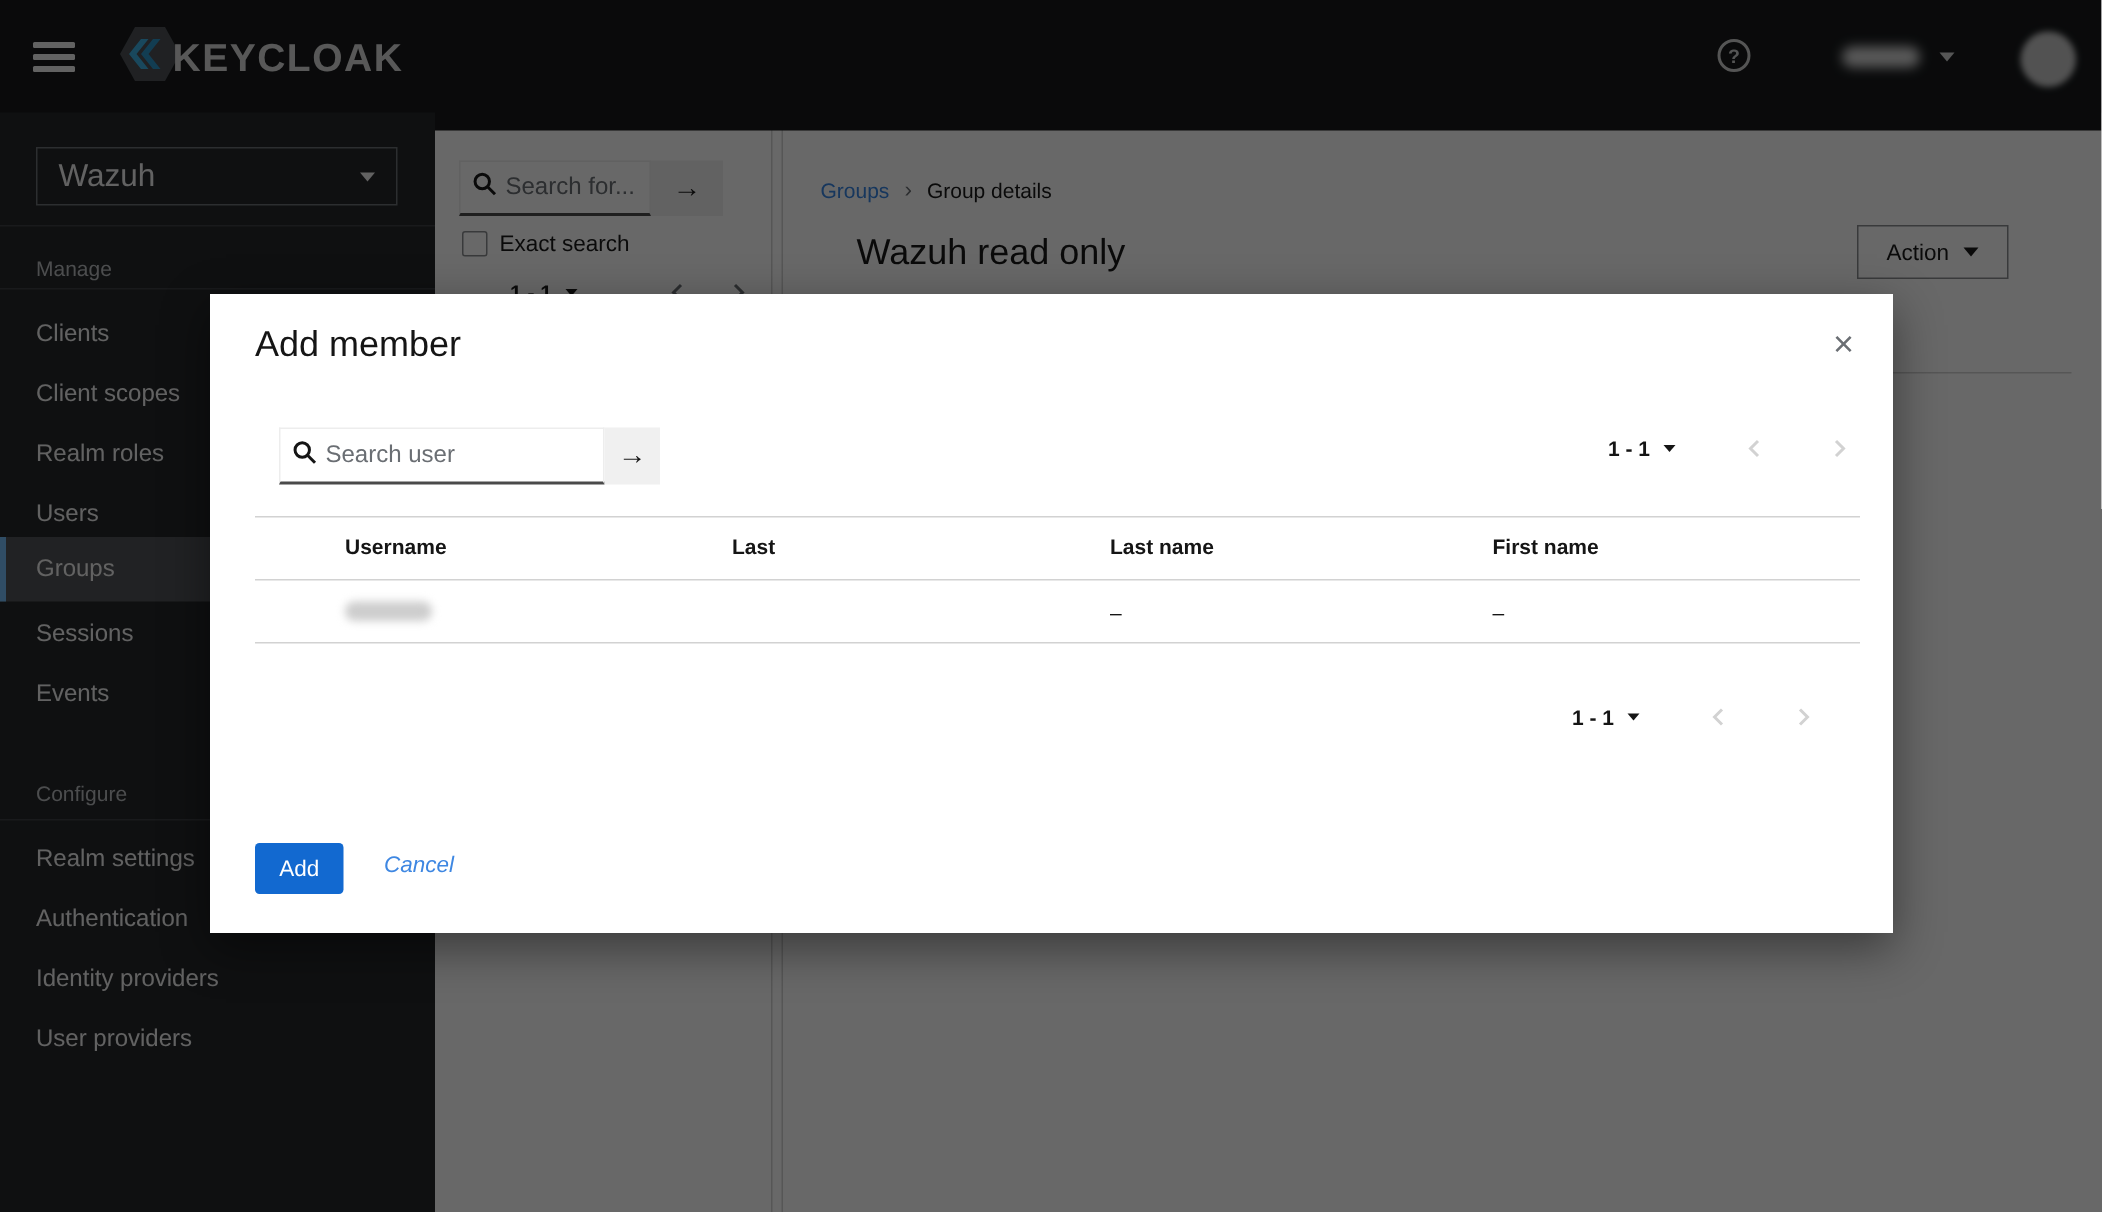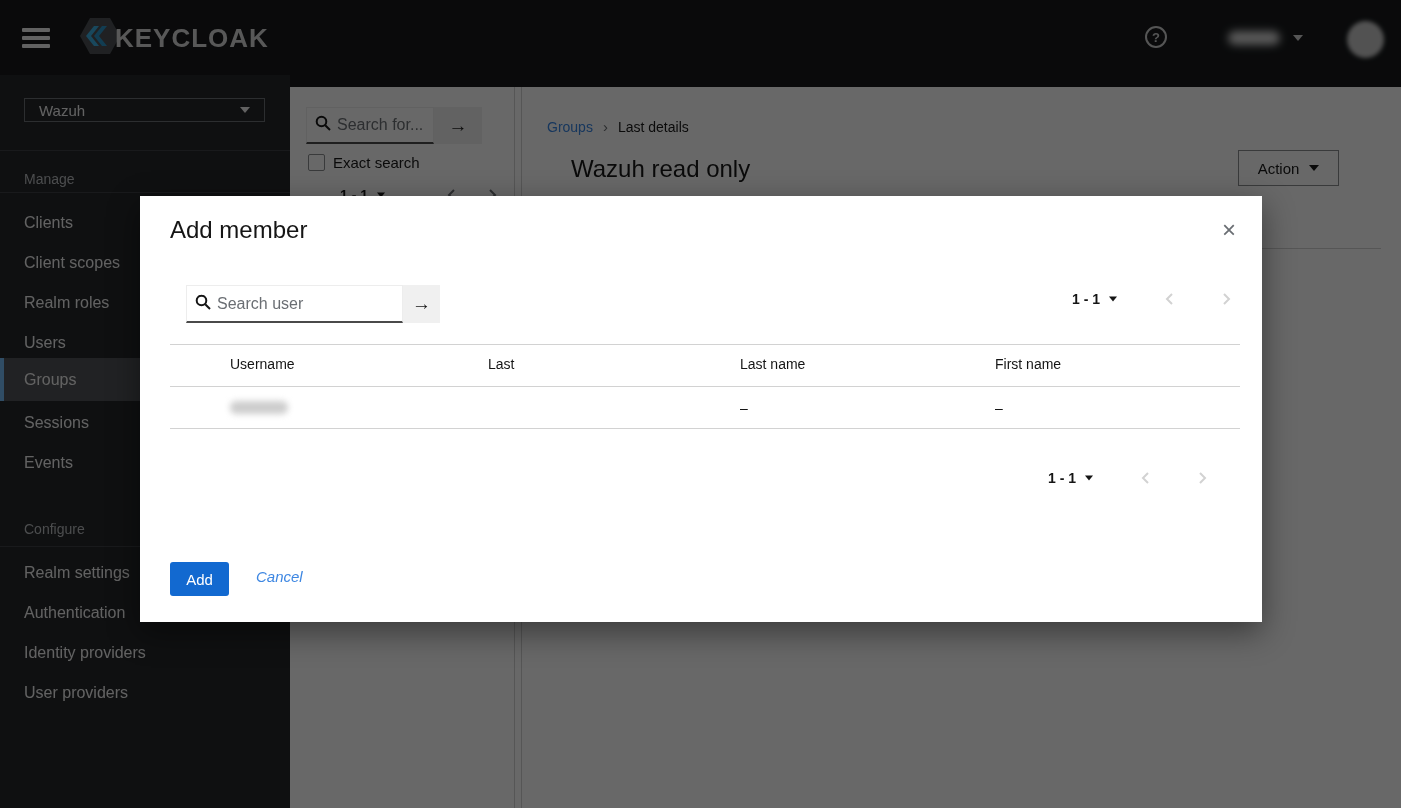--- a/index.html
+++ b/index.html
@@ -17,22 +17,22 @@
   .help-circle { left:1145px; top:26px; width:22px; height:22px; border:2px solid #cfcfcf; border-radius:50%;
                  color:#cfcfcf; font-size:13px; font-weight:700; display:flex; align-items:center; justify-content:center; }
   .user-pill { left:1228px; top:31px; width:52px; height:14px; background:#d9d9d9; border-radius:7px; filter:blur(4px); }
   .caret { width:0; height:0; border-left:5px solid transparent; border-right:5px solid transparent; border-top:6px solid #151515; display:inline-block; }
   .caret.light { border-top-color:#d2d2d2; }
   .caret.white { border-top-color:#f0f0f0; }
   .avatar { left:1347px; top:21px; width:37px; height:37px; border-radius:50%; background:#c9c9c9; filter:blur(2px); }
 
   
   #sidebar { left:0; top:75px; width:290px; height:733px; background:#212427; z-index:1; }
-  .realm-select { left:24px; top:23px; width:241px; height:24px; border:1px solid #6a6e73; display:flex; align-items:center;
-                  justify-content:space-between; padding:0 14px; color:#f0f0f0; font-size:15px; cursor:pointer; }
+  .realm-select { left:24px; top:23px; width:241px; height:39px; border:1px solid #6a6e73; display:flex; align-items:center;
+                  justify-content:space-between; padding:0 14px; color:#f0f0f0; font-size:21px; cursor:pointer; }
   .sb-divider { left:0; width:290px; height:1px; background:#3b3e41; }
   .nav-section-label { left:24px; color:#b8bbbe; font-size:14px; }
   .nav-item { left:0; width:290px; height:40px; display:flex; align-items:center; padding-left:24px;
               color:#f0f0f0; font-size:16px; cursor:pointer; }
   .nav-item.current { background:#4f5255; border-left:4px solid #73bcf7; padding-left:20px; }
 
   
   #groups-panel { left:290px; top:75px; width:225px; height:733px; background:#fff; }
   .search-group { display:flex; }
   .search-input-wrap { position:relative; background:#fff; border:1px solid #ededed; border-bottom:2px solid #4a4a4a; display:flex; align-items:center; }
@@ -60,21 +60,21 @@
 
   
   #backdrop { left:0; top:0; width:1401px; height:808px; background:rgba(3,3,3,0.60); z-index:10; }
   #modal { left:140px; top:196px; width:1122px; height:426px; background:#fff; z-index:20; box-shadow:0 10px 30px rgba(0,0,0,0.45); }
   .modal-title { left:30px; top:20px; font-size:24px; font-weight:500; color:#151515; }
   .modal-close { right:26px; top:24px; font-size:24px; line-height:20px; color:#6a6e73; background:none; border:none; cursor:pointer; }
   .pager { display:flex; align-items:center; gap:8px; font-size:14px; font-weight:700; color:#151515; }
   .pager .caret { transform:scale(0.8); }
   .chev { width:16px; height:16px; }
   .tbl-line { left:30px; width:1070px; height:1px; background:#d2d2d2; }
-  .th { font-size:14px; font-weight:400; color:#151515; }
+  .th { font-size:14px; font-weight:700; color:#151515; }
   .td { font-size:14px; color:#151515; }
   .redacted-cell { width:58px; height:13px; background:#cdcdcd; border-radius:6px; filter:blur(3px); }
   .btn-primary { left:30px; top:366px; width:59px; height:34px; background:#1269d0; color:#fff; border:none; border-radius:3px;
                  font-size:15px; cursor:pointer; font-family:"Liberation Sans", sans-serif; }
   .link-btn { left:116px; top:372px; background:none; border:none; color:#3e87e2; font-size:15px; cursor:pointer;
               font-family:"Liberation Sans", sans-serif;font-style:italic; }
   .clip { overflow:hidden; }
 </style>
 </head>
 <body>
@@ -182,21 +182,21 @@
     </div>
   </div>
 
   <div class="abs vline" style="left:514px;"></div>
   <div class="abs vline" style="left:521px;"></div>
 
   <div id="page-main" class="abs">
     <div class="abs breadcrumb">
       <a>Groups</a>
       <span class="crumb-sep">›</span>
-      <span class="crumb-current">Last details</span>
+      <span class="crumb-current">Group details</span>
     </div>
     <h1 class="abs page-title">Wazuh read only</h1>
     <button class="abs action-btn">
       <span>Action</span>
       <span class="caret"></span>
     </button>
     <div class="abs tab-line"></div>
   </div>
 
   <div id="backdrop" class="abs"></div>

